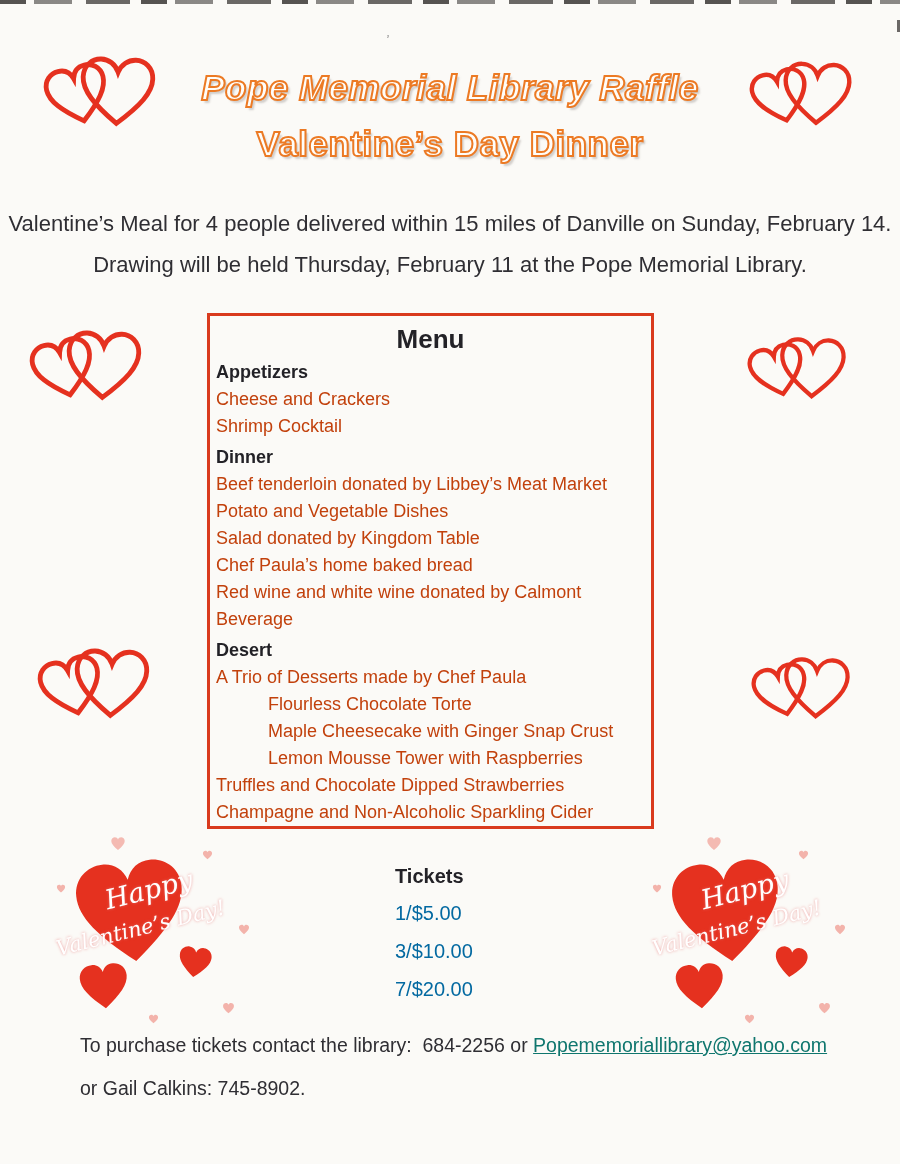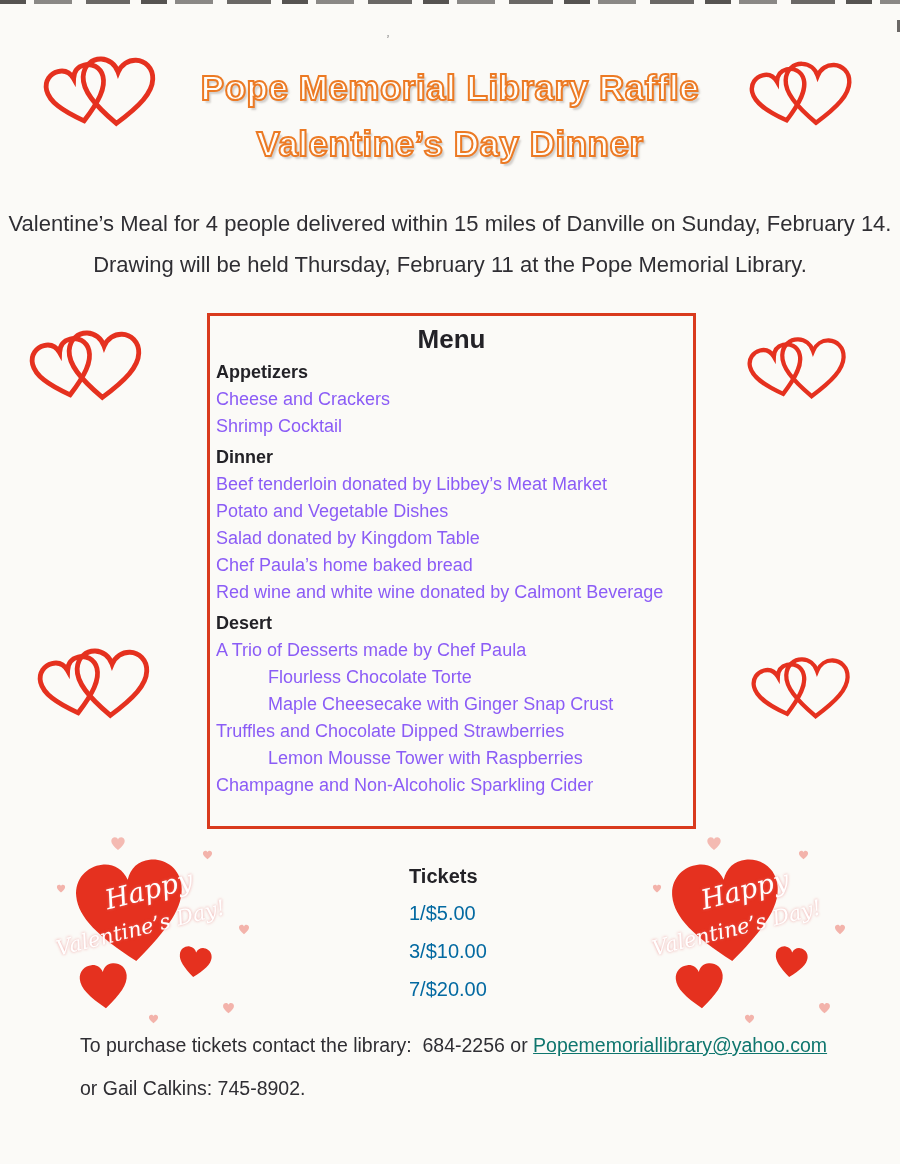--- a/index.html
+++ b/index.html
@@ -31,45 +31,45 @@
   }
 
   
   .title {
     position:absolute; width:100%; text-align:center;
     font-size:35px; font-weight:700; letter-spacing:.5px;
     color:#fffdf9;
     -webkit-text-stroke:2px #ec7a24;
     text-shadow:2.5px 2.5px 2px rgba(175,170,165,.55);
   }
-  .title1 { top:68px; }
+  .title1 { top:68px;font-style:italic; }
   .title2 { top:124px; }
 
   .intro {
     position:absolute; top:203px; width:100%; text-align:center;
     font-size:22px; line-height:41px; color:#2f2e33;
   }
 
   
   .menu-box {
-    position:absolute; left:207px; top:313px; width:489px; height:516px;
+    position:absolute; left:207px; top:313px; width:447px; height:516px;
     border:3px solid #d93a1e; box-sizing:border-box;
     padding:4px 6px 0 6px;
   }
   .menu-title {
     text-align:center; font-size:26px; font-weight:700; color:#232227;
     margin:4px 0 2px 0;
   }
   .menu-section { margin-top:4px; font-size:18px; line-height:27px; }
   .menu-section-heading { font-weight:700; color:#232227; }
-  .menu-item { color:#8b5cf6; }
+  .menu-item { color:#c2410c; }
   .menu-item.indent { padding-left:52px; }
 
   
-  .tickets { position:absolute; left:409px; top:858px; font-size:20px; }
+  .tickets { position:absolute; left:395px; top:858px; font-size:20px; }
   .tickets-heading { font-weight:700; line-height:36px; color:#232227; }
   .ticket-price { line-height:38px; color:#0369a1; }
 
   
   .contact {
     position:absolute; left:80px; top:1024px; width:780px;
     font-size:19.5px; line-height:43px; color:#2f2e33;
   }
   .prewrap { white-space:pre-wrap; }
   .email-link { color:#0f766e; text-decoration:underline; cursor:pointer; }
@@ -159,22 +159,22 @@
       <div class="menu-item">Salad donated by Kingdom Table</div>
       <div class="menu-item">Chef Paula’s home baked bread</div>
       <div class="menu-item">Red wine and white wine donated by Calmont Beverage</div>
     </div>
 
     <div class="menu-section">
       <div class="menu-section-heading">Desert</div>
       <div class="menu-item">A Trio of Desserts made by Chef Paula</div>
       <div class="menu-item indent">Flourless Chocolate Torte</div>
       <div class="menu-item indent">Maple Cheesecake with Ginger Snap Crust</div>
+      <div class="menu-item indent">Lemon Mousse Tower with Raspberries</div>
       <div class="menu-item">Truffles and Chocolate Dipped Strawberries</div>
-      <div class="menu-item indent">Lemon Mousse Tower with Raspberries</div>
       <div class="menu-item">Champagne and Non-Alcoholic Sparkling Cider</div>
     </div>
   </div>
 
   <div class="hv" style="left:52px;top:832px">
     <svg class="tiny-heart" style="left:58px;top:4px;width:16px;height:15px">
         <use href="#solid-heart" style="opacity:.9"></use>
       </svg>
     <svg class="tiny-heart" style="left:150px;top:18px;width:11px;height:10px">
         <use href="#solid-heart"></use>

